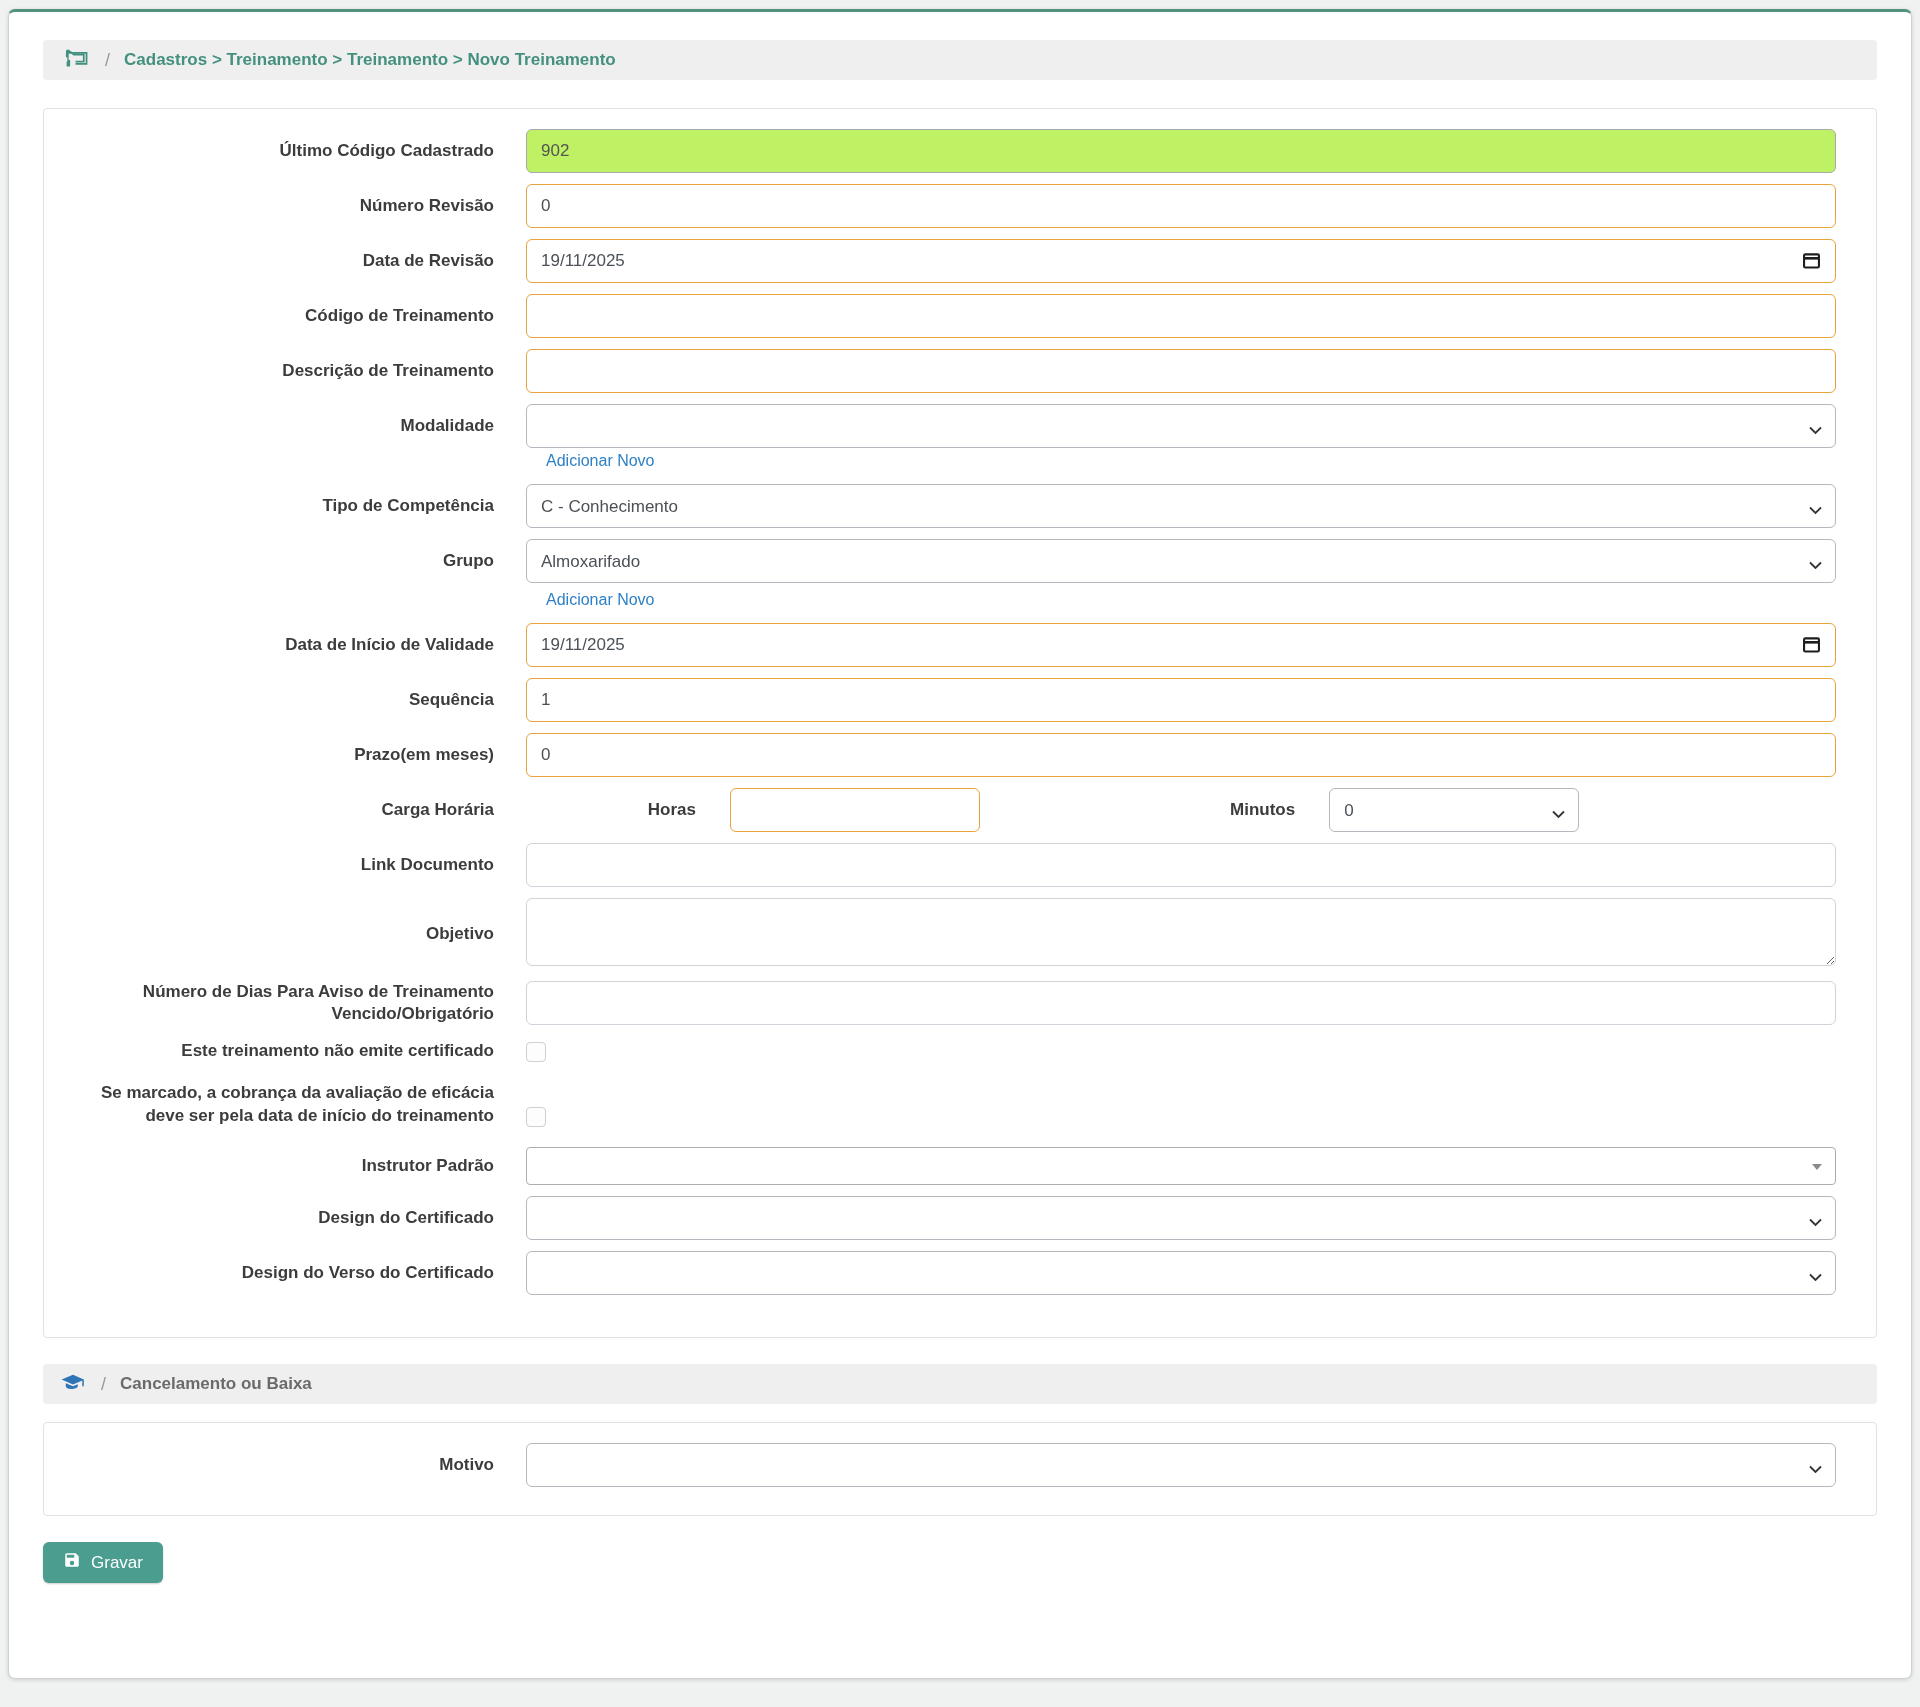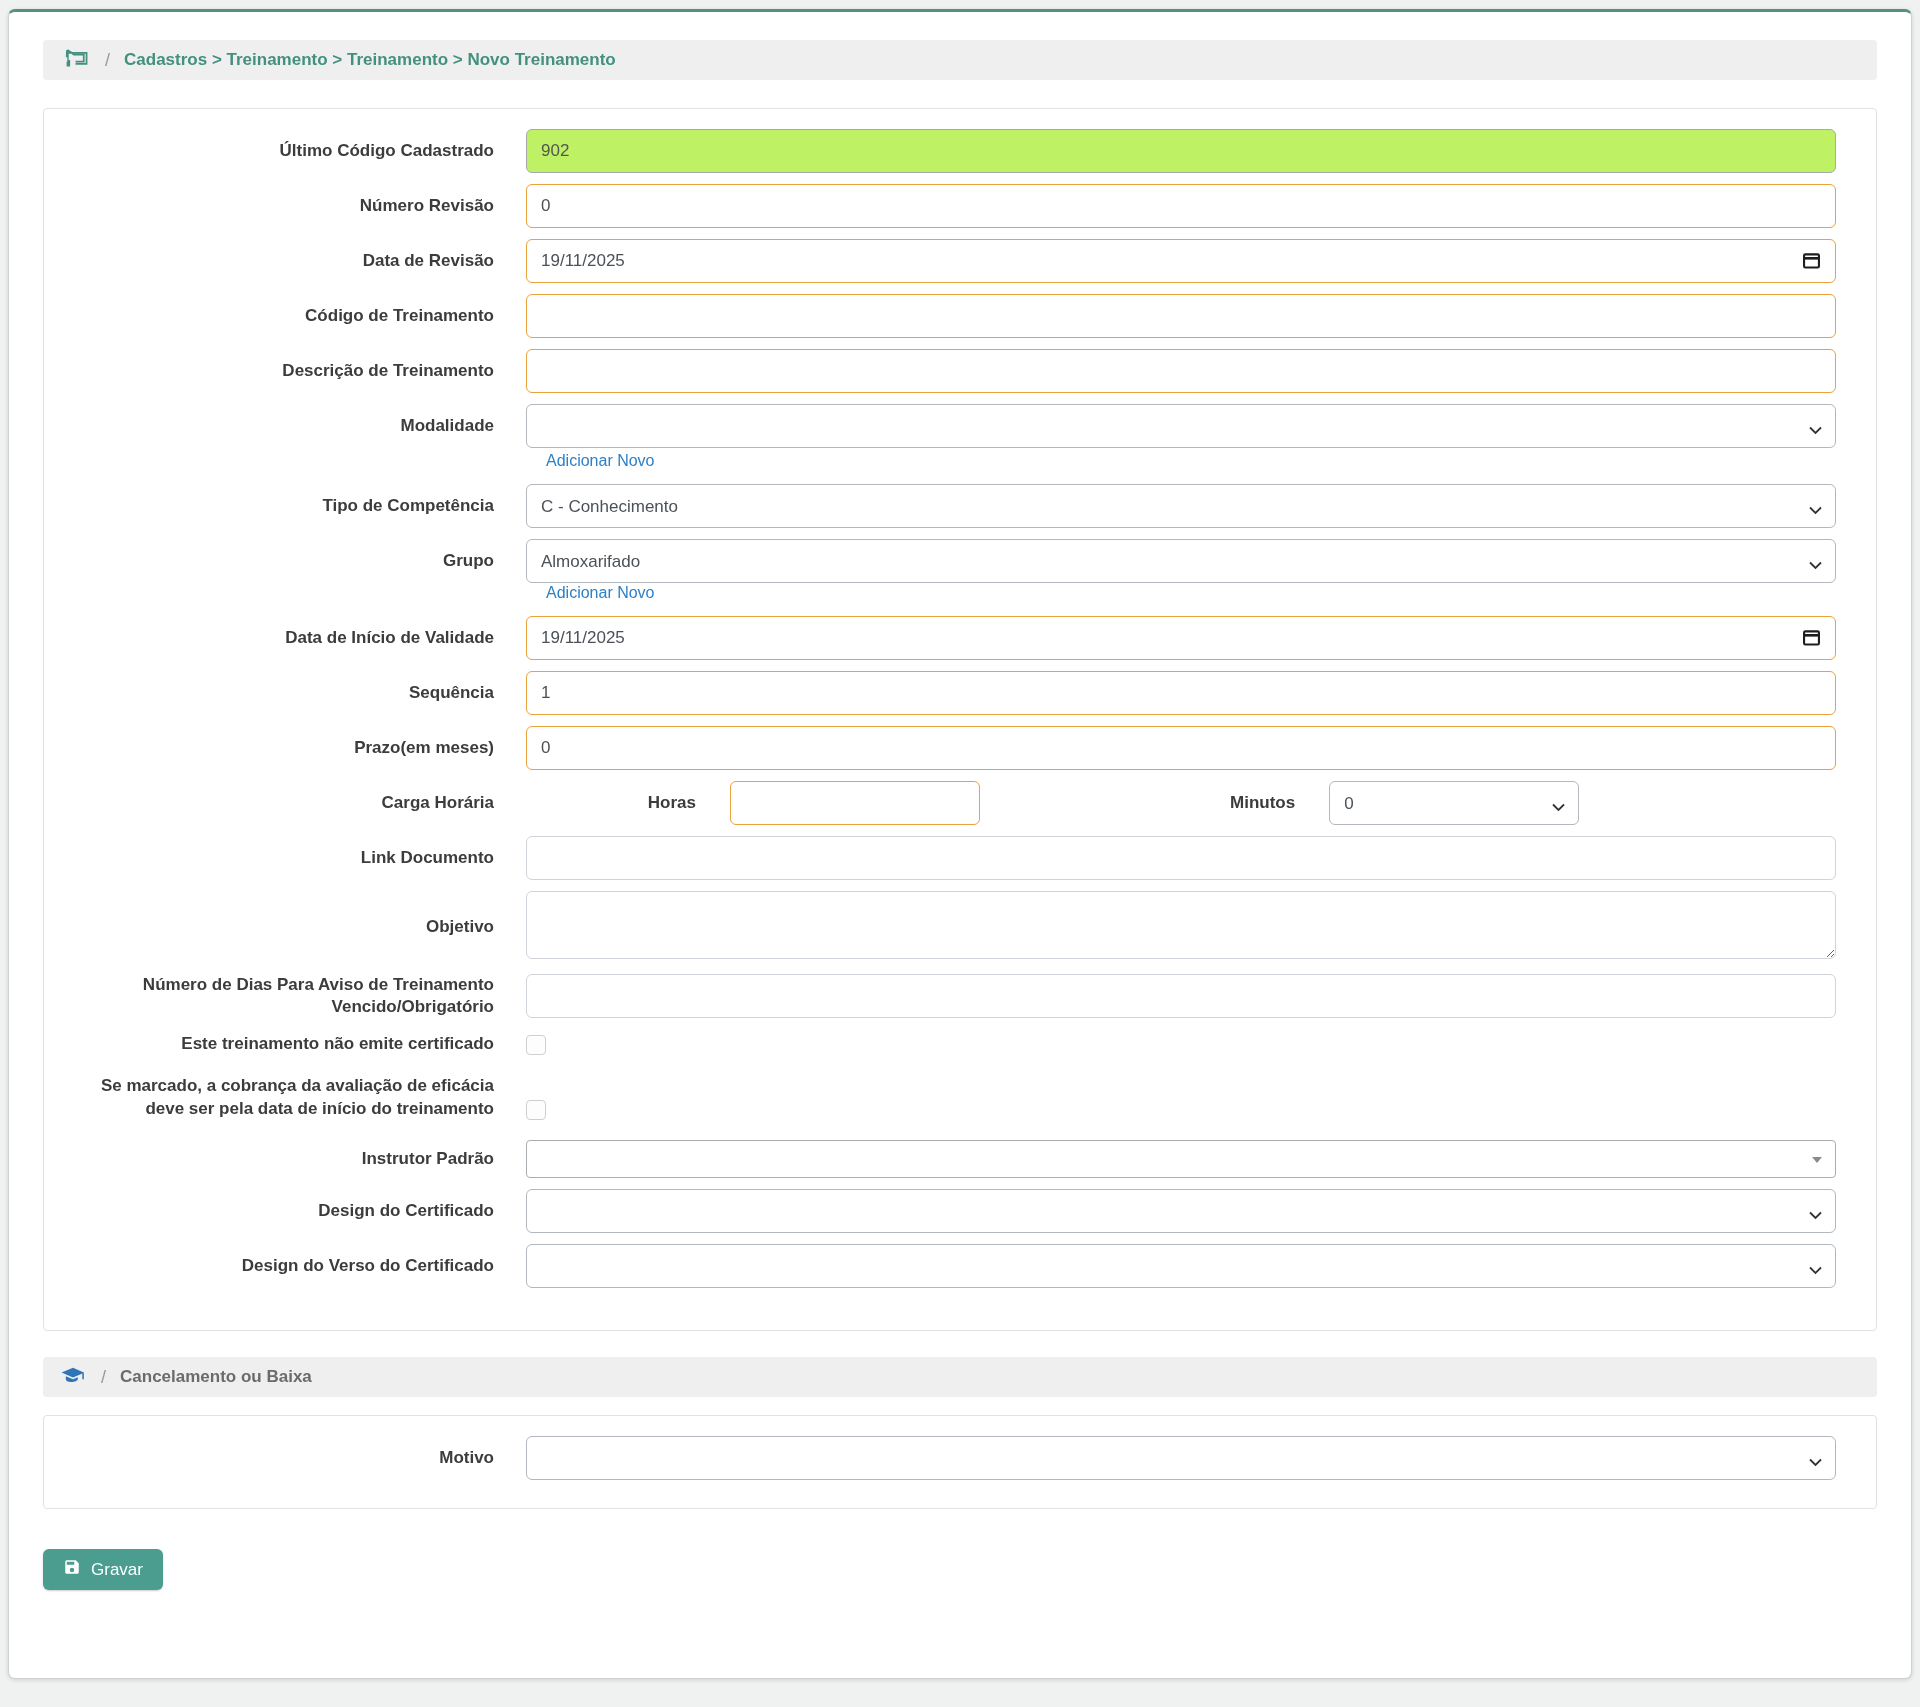--- a/index.html
+++ b/index.html
@@ -120,21 +120,21 @@
   }
   .select2 .arrow {
     position: absolute; right: 13px; top: 16px;
     width: 0; height: 0;
     border-left: 5px solid transparent;
     border-right: 5px solid transparent;
     border-top: 6px solid #8b8b8b;
   }
 
   .save-btn {
-    margin-top: 40px;
+    margin-top: 26px;
     display: inline-flex;
     align-items: center;
     gap: 10px;
     background: #4a9d8f;
     border: none;
     border-radius: 6px;
     height: 41px;
     padding: 0 20px;
     color: #fff;
     font-family: "Liberation Sans", sans-serif;
@@ -230,21 +230,21 @@
           <option>C - Conhecimento</option>
         </select>
         <span class="chev">
           <svg width="13" height="9" viewBox="0 0 13 9" fill="none" stroke="#333" stroke-width="1.8">
               <polyline points="1,1.5 6.5,7 12,1.5"></polyline>
             </svg>
         </span>
       </div>
     </div>
 
-    <div class="frow" style="margin-bottom:1px;">
+    <div class="frow" style="margin-bottom:8px;">
       <label class="flabel">Grupo</label>
       <div class="fctl sel-wrap">
         <select class="ctl">
           <option>Almoxarifado</option>
         </select>
         <span class="chev">
           <svg width="13" height="9" viewBox="0 0 13 9" fill="none" stroke="#333" stroke-width="1.8">
               <polyline points="1,1.5 6.5,7 12,1.5"></polyline>
             </svg>
         </span>

